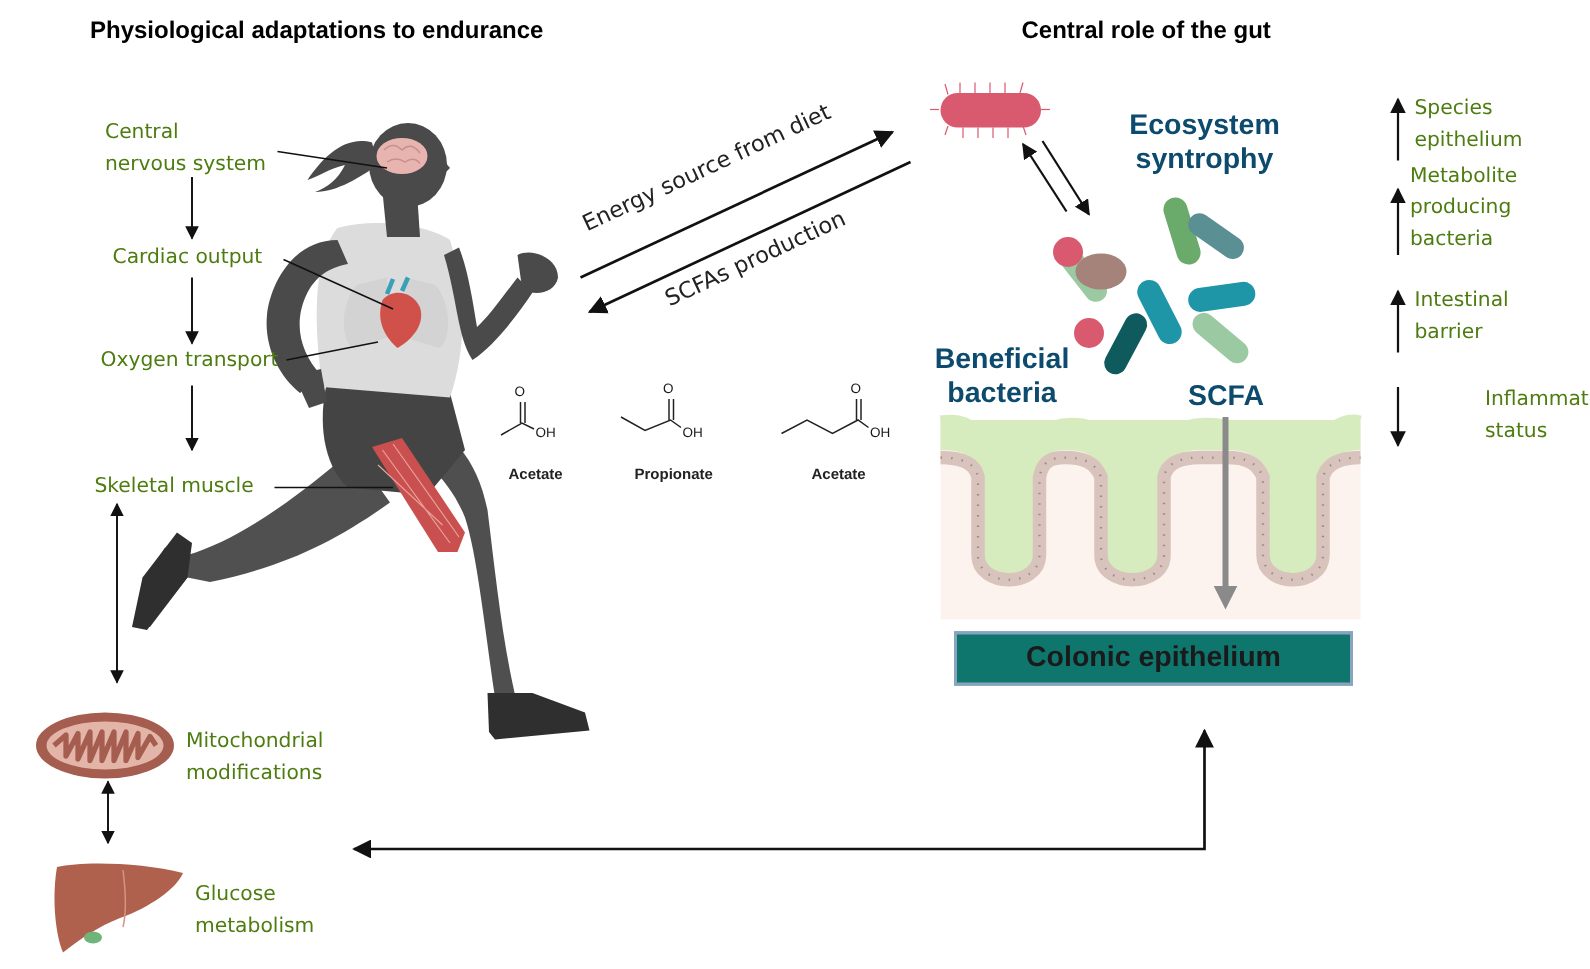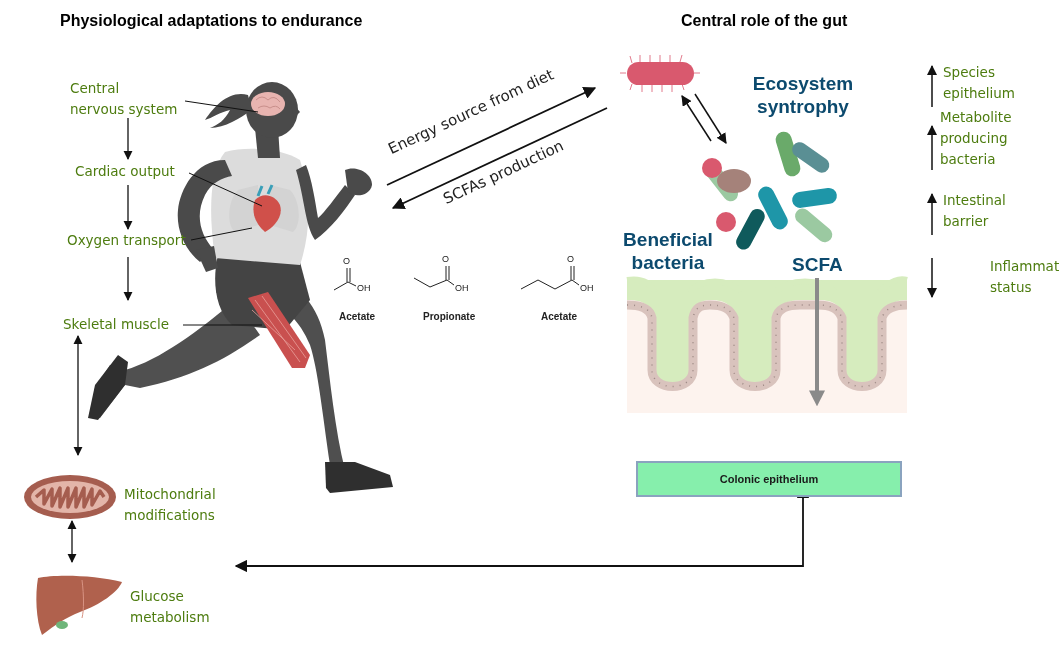--- a/index.html
+++ b/index.html
@@ -6,22 +6,22 @@
   body { width: 1060px; height: 646px; position: relative; overflow: hidden;
          font-family: "Liberation Sans", sans-serif; color: #1a1a1a; }
   .abs { position: absolute; }
   .title { font-weight: bold; font-size: 16px; color: #000; white-space: nowrap; }
   .lbl { font-size: 14px; color: #4d7c0f; line-height: 21px; white-space: nowrap; font-family: "DejaVu Sans", sans-serif; font-size: 13.5px; }
   .lbl.c { text-align: left; }
   .bold-lbl { font-weight: bold; font-size: 19px; color: #0c4a6e; line-height: 23px; white-space: nowrap; }
   .chem-name { font-size: 10px; font-weight: bold; color: #222; white-space: nowrap; }
   svg.layer { position: absolute; left: 0; top: 0; }
   .rot { transform-origin: left bottom; white-space: nowrap; font-family: "DejaVu Sans", sans-serif; font-size: 15px; color: #222; }
-  .colonic-box { border: 2px solid #8aa3bf; background: #86efac; width: 262px; height: 32px;
-                 font-weight: bold; font-size: 11px; display: flex; align-items: center; justify-content: center; margin-top: 40px; }
+  .colonic-box { border: 2px solid #8aa3bf; background: #0f766e; width: 262px; height: 32px;
+                 font-weight: bold; font-size: 19px; display: flex; align-items: center; justify-content: center; }
 </style>
 </head>
 <body>
 
 <div class="abs title" style="left:60px; top:12px;">Physiological adaptations to endurance</div>
 <div class="abs title" style="left:681px; top:12px;">Central role of the gut</div>
 
 <svg class="layer" width="1060" height="646" viewBox="0 0 1060 646">
   <defs>
     <marker id="ah" viewBox="0 0 10 10" refX="9" refY="5" markerWidth="7" markerHeight="7" orient="auto-start-reverse">

